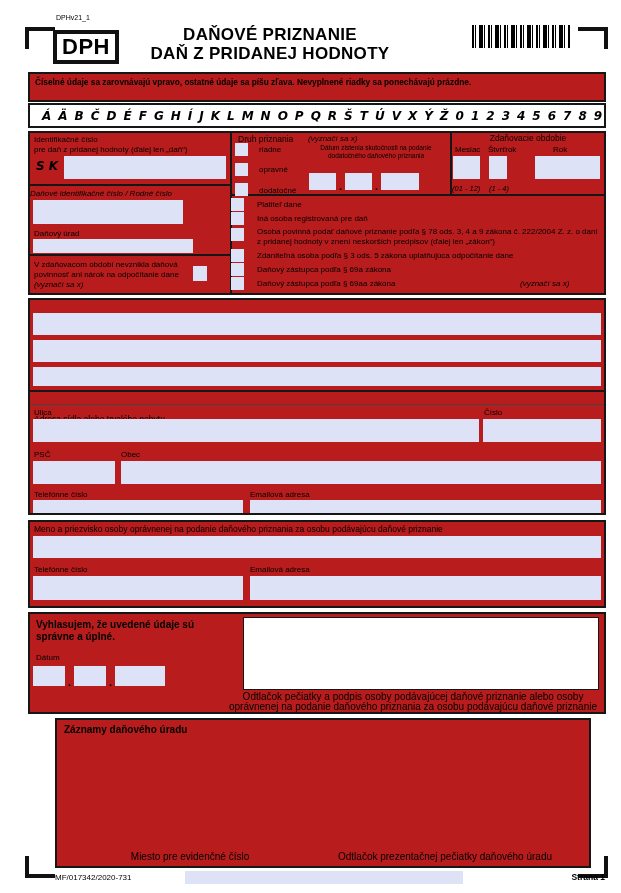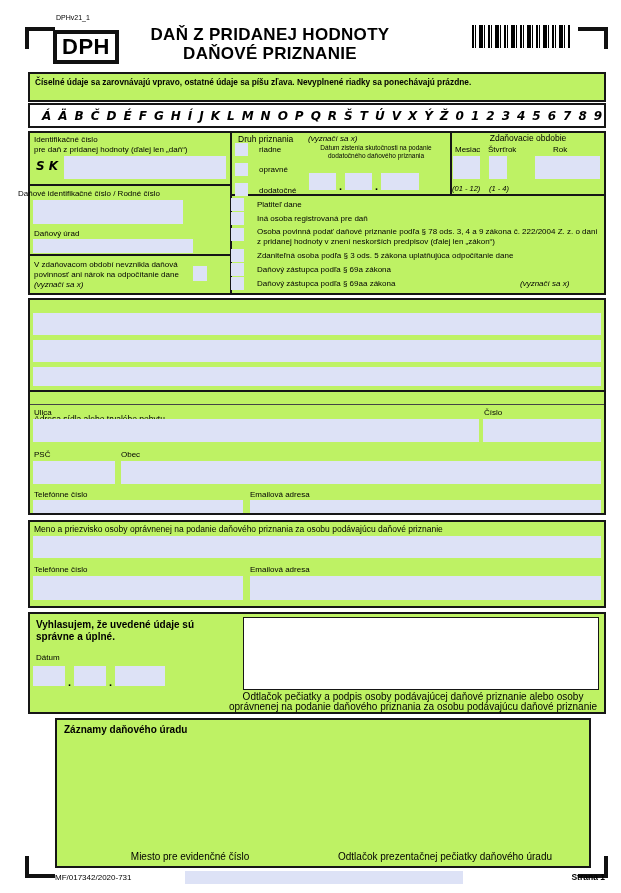--- a/index.html
+++ b/index.html
@@ -3,21 +3,21 @@
 <meta charset="utf-8">
 <style>
   html,body{margin:0;padding:0;background:#e8e8e8;}
   #page{position:relative;width:621px;height:893px;background:#ffffff;
         font-family:"Liberation Sans",sans-serif;color:#000;overflow:hidden;margin:0 auto;}
   .abs{position:absolute;}
   .lbl{position:absolute;font-size:8px;line-height:10px;color:#000;white-space:nowrap;}
   .lblw{position:absolute;font-size:8px;line-height:10px;color:#000;}
   .b{font-weight:bold;}
   .it{font-style:italic;}
-  .box{position:absolute;border:2px solid #161616;box-sizing:border-box;background:#bef264;}
+  .box{position:absolute;border:2px solid #161616;box-sizing:border-box;background:#b91c1c;}
   .field{position:absolute;background:#dde2f6;}
   .cb{position:absolute;width:13px;height:13px;background:#dde2f6;}
   .hline{position:absolute;height:2px;background:#161616;}
   .vline{position:absolute;width:2px;background:#161616;}
   .thin{height:1px;}
   .corner{position:absolute;width:30px;height:22px;box-sizing:border-box;}
   .dot{position:absolute;font-size:11px;font-weight:bold;}
   .title{position:absolute;left:120px;top:25px;width:300px;text-align:center;
          font-size:17px;font-weight:bold;line-height:19px;letter-spacing:.3px;}
   .samples{position:absolute;left:28px;top:103px;width:578px;height:25px;
@@ -39,22 +39,22 @@
   <div class="corner" style="left:25px;top:27px;border-top:4px solid #111;border-left:4px solid #111;"></div>
   <div class="corner" style="left:578px;top:27px;border-top:4px solid #111;border-right:4px solid #111;"></div>
   <div class="corner" style="left:25px;top:856px;border-bottom:4px solid #111;border-left:4px solid #111;"></div>
   <div class="corner" style="left:578px;top:856px;border-bottom:4px solid #111;border-right:4px solid #111;"></div>
 
   <div class="lbl" style="left:56px;top:13px;font-size:7px;">DPHv21_1</div>
   <div class="abs" style="left:53px;top:30px;width:66px;height:34px;border:4px solid #111;box-sizing:border-box;display:flex;align-items:center;justify-content:center;">
     <span class="b" style="font-size:22px;letter-spacing:.5px;">DPH</span>
   </div>
   <div class="title">
+    <div>DAŇOVÉ PRIZNANIE</div>
     <div>DAŇ Z PRIDANEJ HODNOTY</div>
-    <div>DAŇOVÉ PRIZNANIE</div>
   </div>
   <div class="barcode"></div>
 
   <div class="box" style="left:28px;top:72px;width:578px;height:30px;padding:2px 5px;">
     <div class="b" style="font-size:8.3px;line-height:12px;white-space:nowrap;">Číselné údaje sa zarovnávajú vpravo, ostatné údaje sa píšu zľava. Nevyplnené riadky sa ponechávajú prázdne.</div>
   </div>
 
   <div class="samples">
     <span>ÁÄBČDÉFGHÍJKLMNOPQRŠTÚVXÝŽ</span>
     <span>0123456789</span>
@@ -65,21 +65,21 @@
   <div class="vline" style="left:450px;top:131px;height:65px;"></div>
   <div class="hline" style="left:230px;top:194px;width:376px;"></div>
   <div class="hline" style="left:28px;top:184px;width:202px;"></div>
   <div class="hline" style="left:28px;top:254px;width:202px;"></div>
 
   <div class="lbl" style="left:34px;top:135px;">Identifikačné číslo</div>
   <div class="lbl" style="left:34px;top:145px;">pre daň z pridanej hodnoty (ďalej len „daň“)</div>
   <div class="abs" style="left:36px;top:159px;font-family:'DejaVu Sans',sans-serif;font-style:italic;font-weight:bold;font-size:12px;">S K</div>
   <div class="field" style="left:64px;top:156px;width:162px;height:23px;"></div>
 
-  <div class="lbl" style="left:18px;top:189px;">Daňové identifikačné číslo / Rodné číslo</div>
+  <div class="lbl" style="left:30px;top:189px;font-style:italic;">Daňové identifikačné číslo / Rodné číslo</div>
   <div class="field" style="left:33px;top:200px;width:150px;height:24px;"></div>
 
   <div class="lbl" style="left:34px;top:229px;">Daňový úrad</div>
   <div class="field" style="left:33px;top:239px;width:160px;height:14px;"></div>
 
   <div class="lblw" style="left:34px;top:260px;width:158px;">
     <span>V zdaňovacom období nevznikla daňová povinnosť ani nárok na odpočítanie dane</span>
     <span class="it">(vyznačí sa x)</span>
   </div>
   <div class="cb" style="left:193px;top:266px;width:14px;height:15px;"></div>

